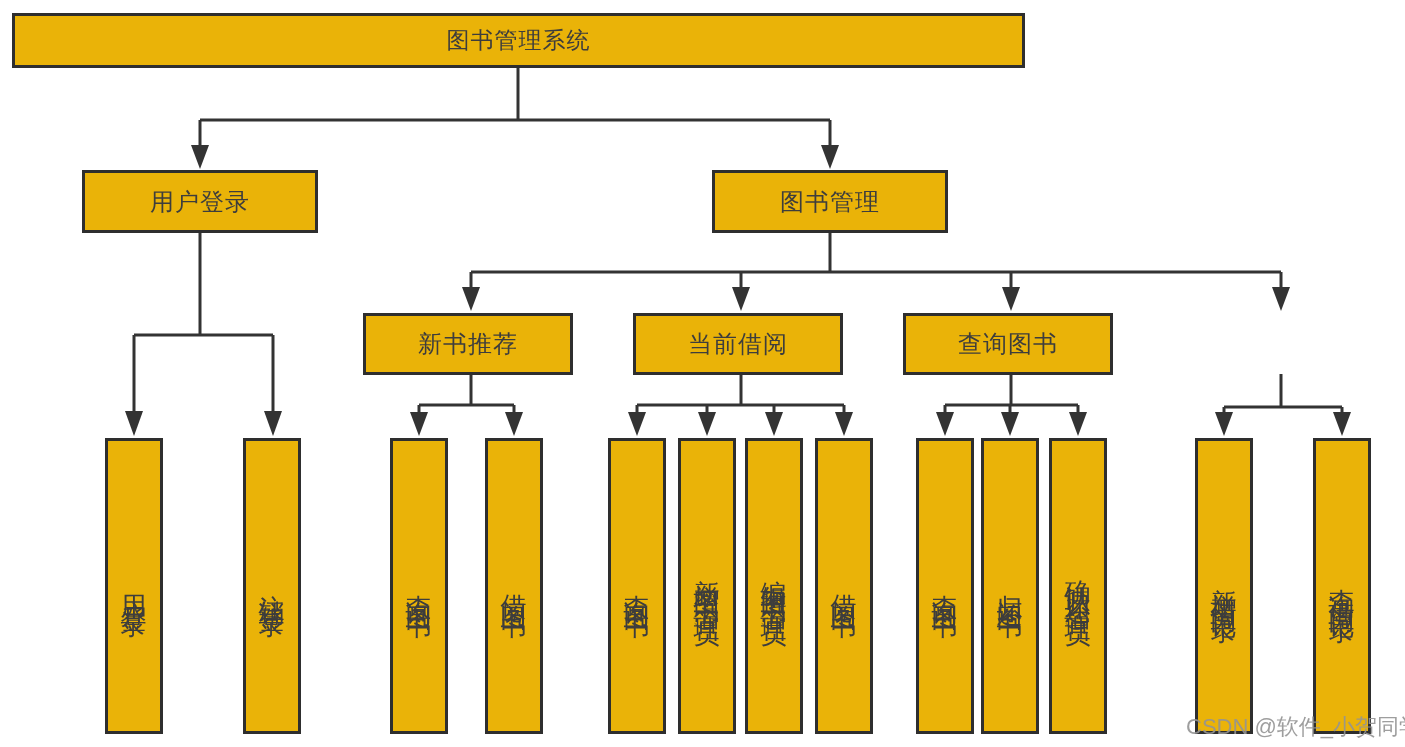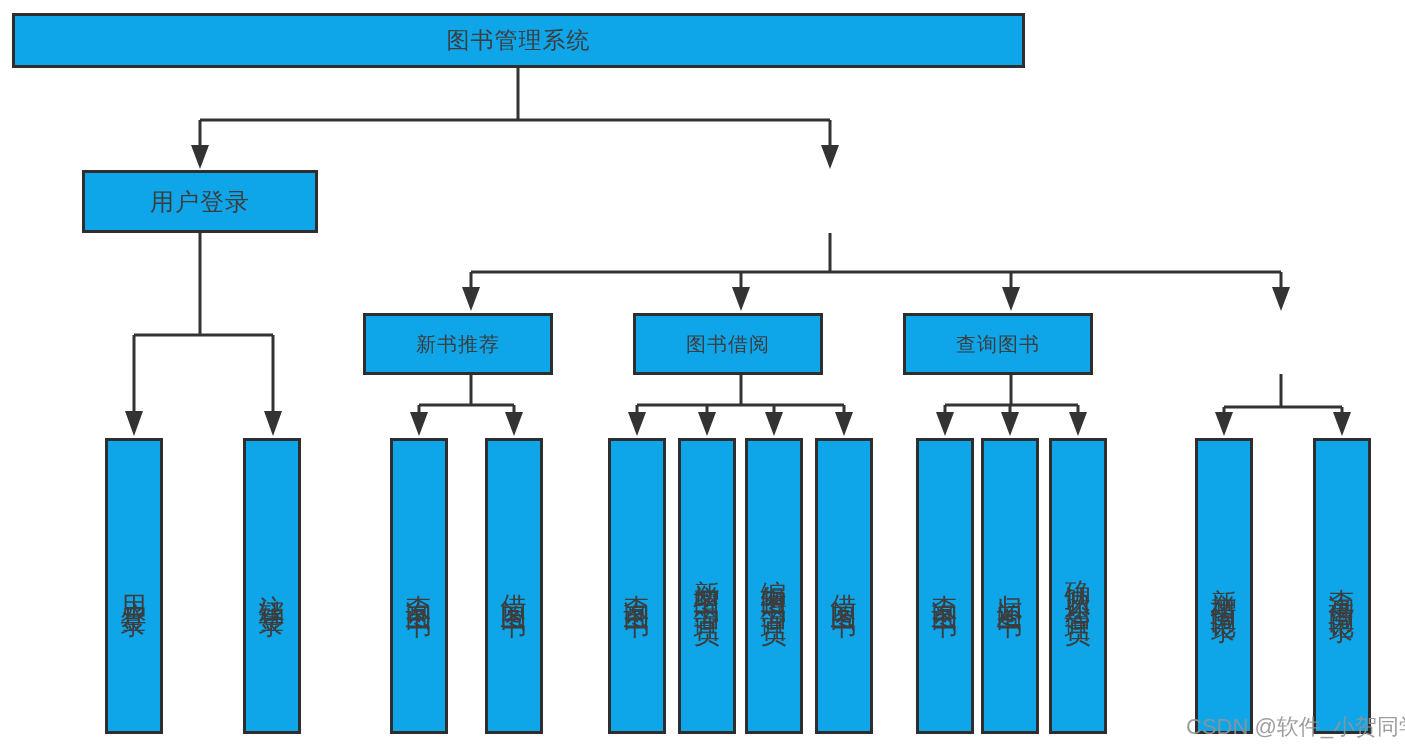--- a/index.html
+++ b/index.html
@@ -2,30 +2,30 @@
 <html><head>
 <meta charset="utf-8">
 <style>
   html,body { margin:0; padding:0; background:#ffffff; }
   #stage {
     position:relative; width:1405px; height:747px; background:#ffffff;
     font-family:"Liberation Sans","DejaVu Sans",sans-serif; overflow:hidden;
   }
   #connectors { position:absolute; left:0; top:0; z-index:1; }
   .box {
-    position:absolute; box-sizing:border-box; background:#0ea5e9;
+    position:absolute; box-sizing:border-box; background:#eab308;
     border:3px solid #2e2e2e; color:#3d3d3d; z-index:2;
     display:flex; align-items:center; justify-content:center;
     text-align:center; line-height:1;
   }
   .root  { left:12px;  top:13px;  width:1013px; height:55px; font-size:23px; letter-spacing:1px; }
   .l2    { top:170px; width:236px; height:63px; font-size:24px; letter-spacing:1px; }
   .l2a   { left:82px; }
   .l2b   { left:712px; }
-  .l3    { top:313px; width:190px; height:62px; font-size:20px; letter-spacing:1px; }
+  .l3    { top:313px; width:210px; height:62px; font-size:24px; letter-spacing:1px; }
   .l3a   { left:363px; }  .l3b { left:633px; }  .l3c { left:903px; }  .l3d { left:1173px; }
   .leaf  {
     top:438px; width:58px; height:296px; font-size:26px;
     writing-mode:vertical-rl; text-orientation:mixed; letter-spacing:6px;
   }
   .lf1  { left:105px; }  .lf2  { left:243px; }
   .lf3  { left:390px; }  .lf4  { left:485px; }
   .lf5  { left:608px; }  .lf6  { left:678px; }  .lf7  { left:745px; }  .lf8  { left:815px; }
   .lf9  { left:916px; }  .lf10 { left:981px; }  .lf11 { left:1049px; }
   .lf12 { left:1195px; } .lf13 { left:1313px; }
@@ -113,23 +113,24 @@
       <line x1="1224" y1="407" x2="1224" y2="416"></line>
       <path class="arrow" d="M1224,436 L1215,412 L1233,412 Z"></path>
       <line x1="1342" y1="407" x2="1342" y2="416"></line>
       <path class="arrow" d="M1342,436 L1333,412 L1351,412 Z"></path>
     </g>
   </svg>
 
   <div class="box root">图书管理系统</div>
 
   <div class="box l2 l2a">用户登录</div>
+  <div class="box l2 l2b">图书管理</div>
 
   <div class="box l3 l3a">新书推荐</div>
-  <div class="box l3 l3b">图书借阅</div>
+  <div class="box l3 l3b">当前借阅</div>
   <div class="box l3 l3c">查询图书</div>
 
   <div class="box leaf lf1">用户登录</div>
   <div class="box leaf lf2">注销登录</div>
 
   <div class="box leaf lf3">查询图书</div>
   <div class="box leaf lf4">借阅图书</div>
 
   <div class="box leaf lf5">查询图书</div>
   <div class="box leaf lf6">新增图书（管理员）</div>

